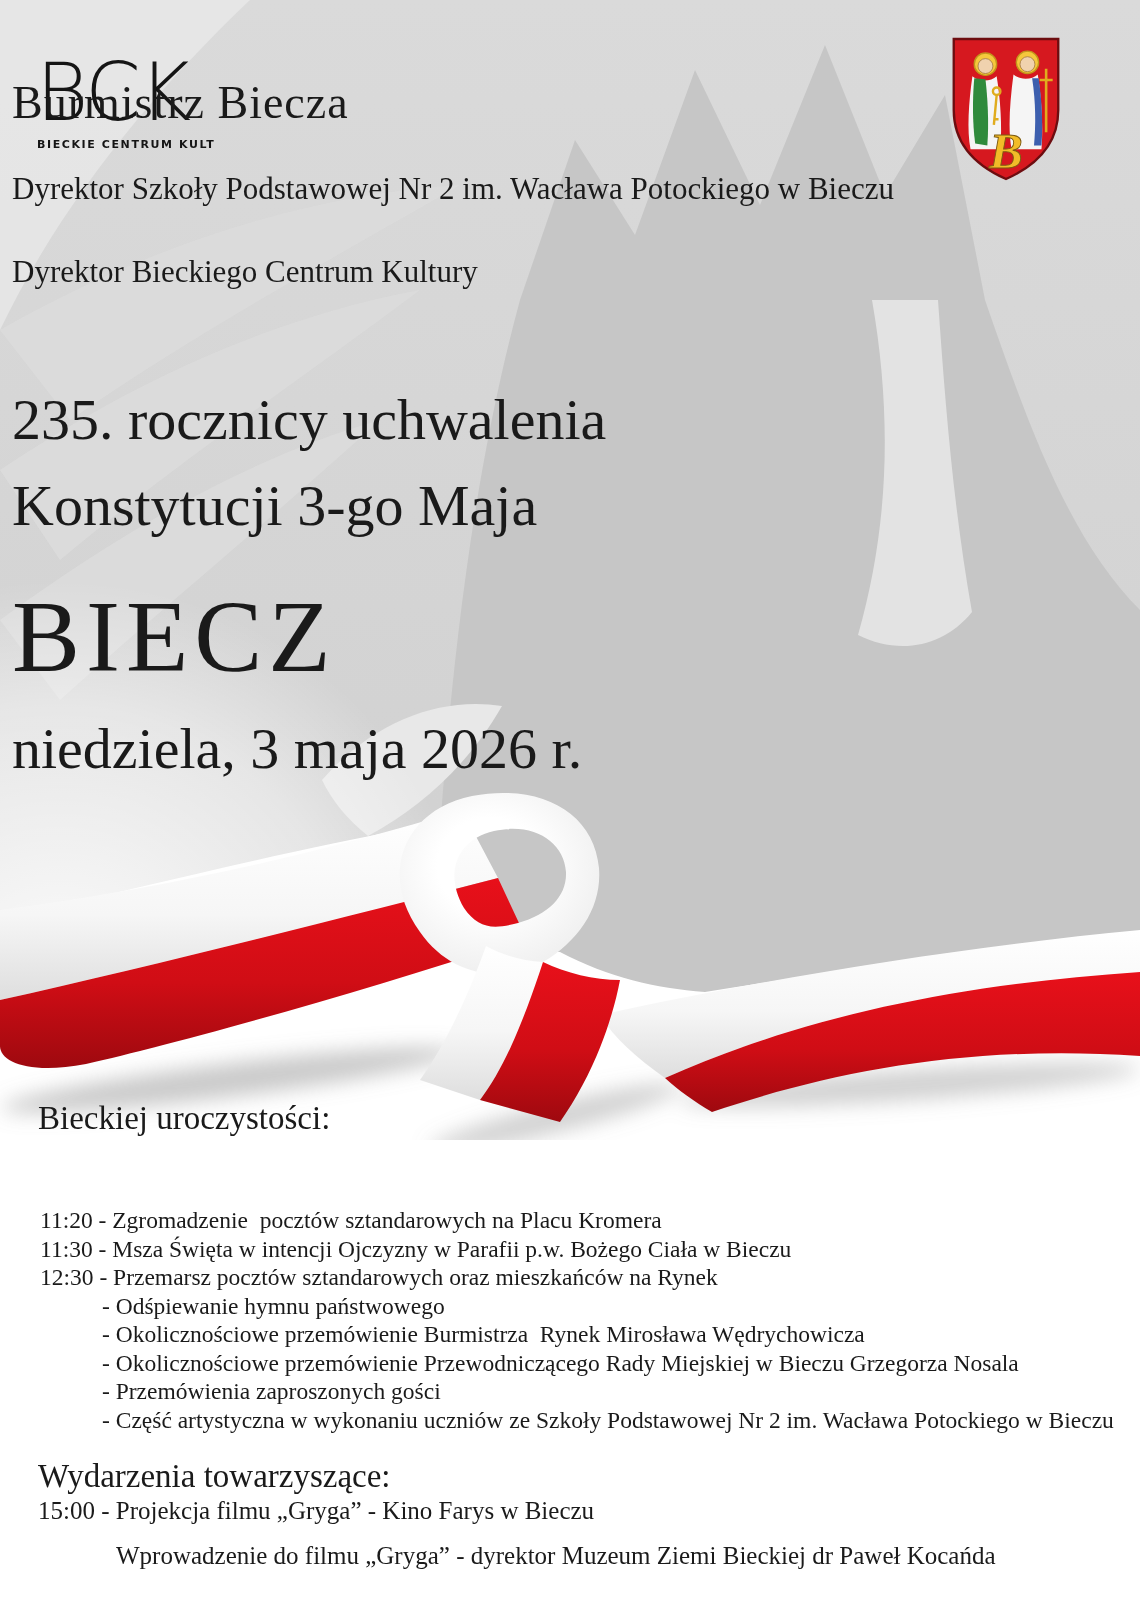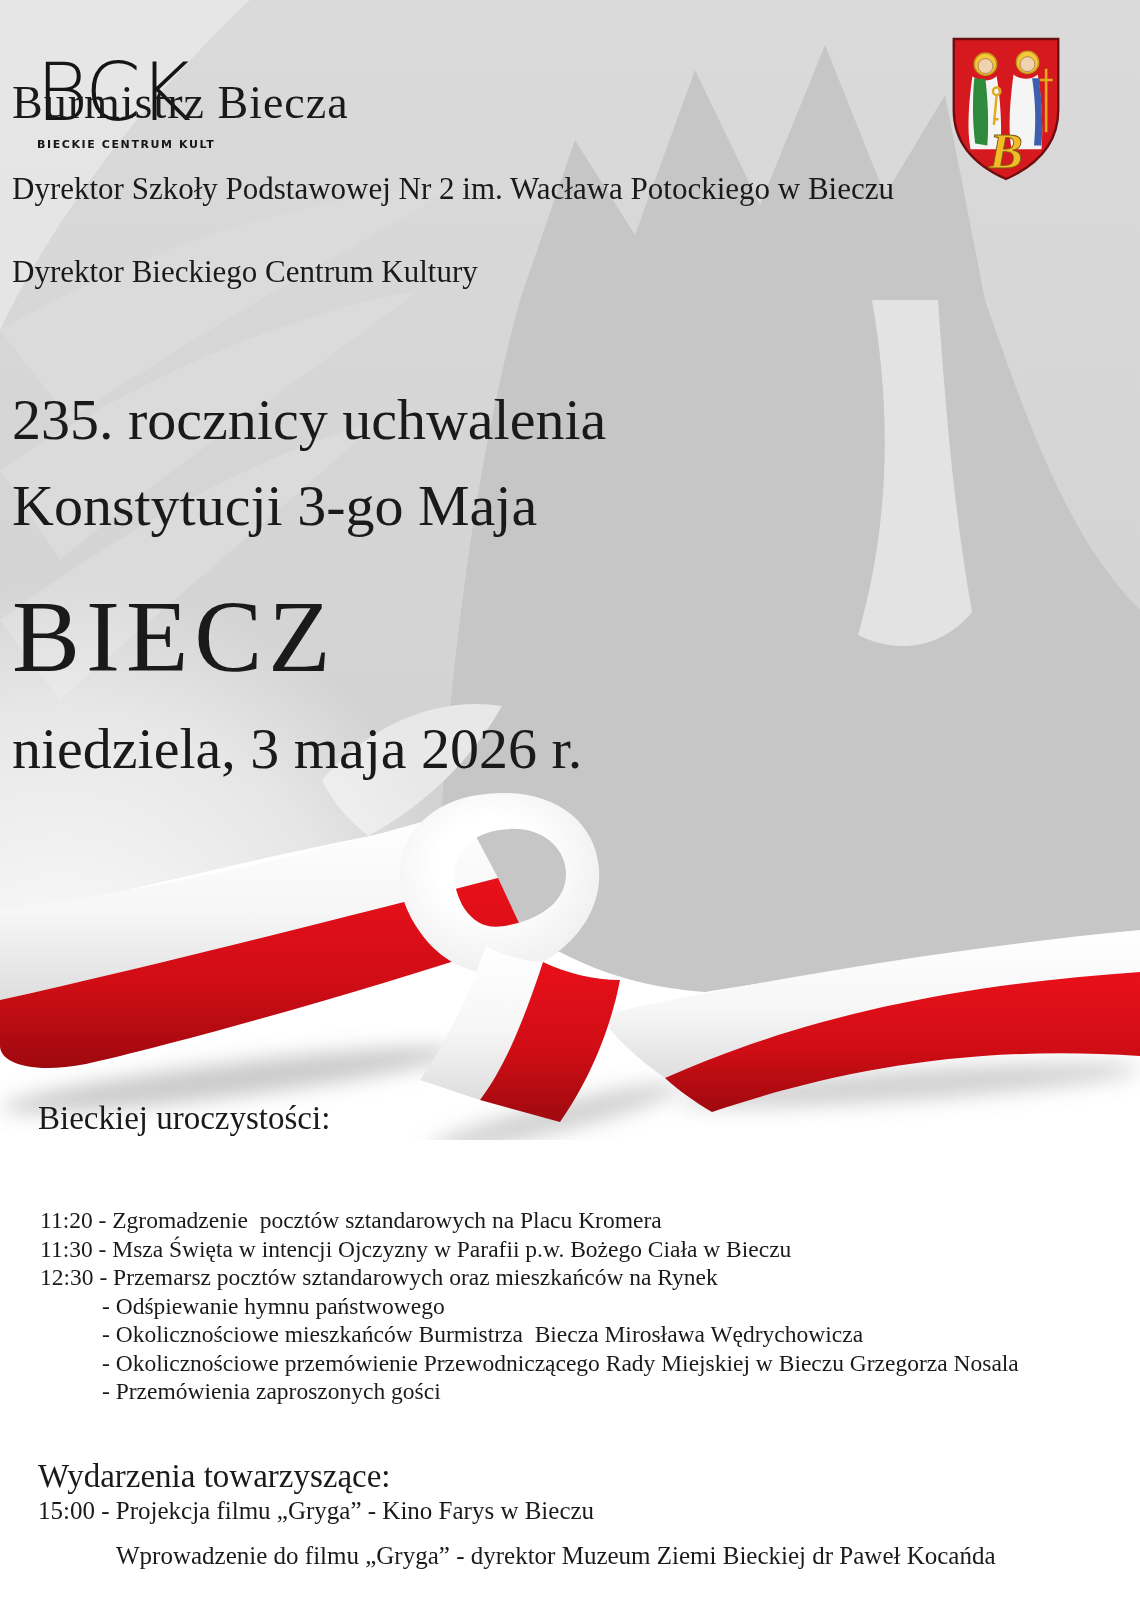--- a/index.html
+++ b/index.html
@@ -154,22 +154,23 @@
     <path d="M543,182 C566,193 594,200 620,200 C610,252 588,302 560,342 L480,320
              C505,287 524,240 543,182 Z" fill="url(#rg)"></path>
   </svg>
 
   <div class="sec-head" style="top:1100px;">Bieckiej uroczystości:</div>
   <div class="plist">
     <div class="pline">11:20 - Zgromadzenie  pocztów sztandarowych na Placu Kromera</div>
     <div class="pline">11:30 - Msza Święta w intencji Ojczyzny w Parafii p.w. Bożego Ciała w Bieczu</div>
     <div class="pline">12:30 - Przemarsz pocztów sztandarowych oraz mieszkańców na Rynek</div>
     <div class="pline indent">- Odśpiewanie hymnu państwowego</div>
-    <div class="pline indent">- Okolicznościowe mieszkańców Burmistrza  Biecza Mirosława Wędrychowicza</div>
+    <div class="pline indent">- Okolicznościowe przemówienie Burmistrza  Rynek Mirosława Wędrychowicza</div>
     <div class="pline indent">- Okolicznościowe przemówienie Przewodniczącego Rady Miejskiej w Bieczu Grzegorza Nosala</div>
     <div class="pline indent">- Przemówienia zaproszonych gości</div>
+    <div class="pline indent">- Część artystyczna w wykonaniu uczniów ze Szkoły Podstawowej Nr 2 im. Wacława Potockiego w Bieczu</div>
   </div>
 
   <div class="sec-head" style="top:1458px;">Wydarzenia towarzyszące:</div>
   <div class="ev0">15:00 - Projekcja filmu „Gryga” - Kino Farys w Bieczu</div>
   <div class="ev1">Wprowadzenie do filmu „Gryga” - dyrektor Muzeum Ziemi Bieckiej dr Paweł Kocańda</div>
 
 </div>
 
 </body></html>

